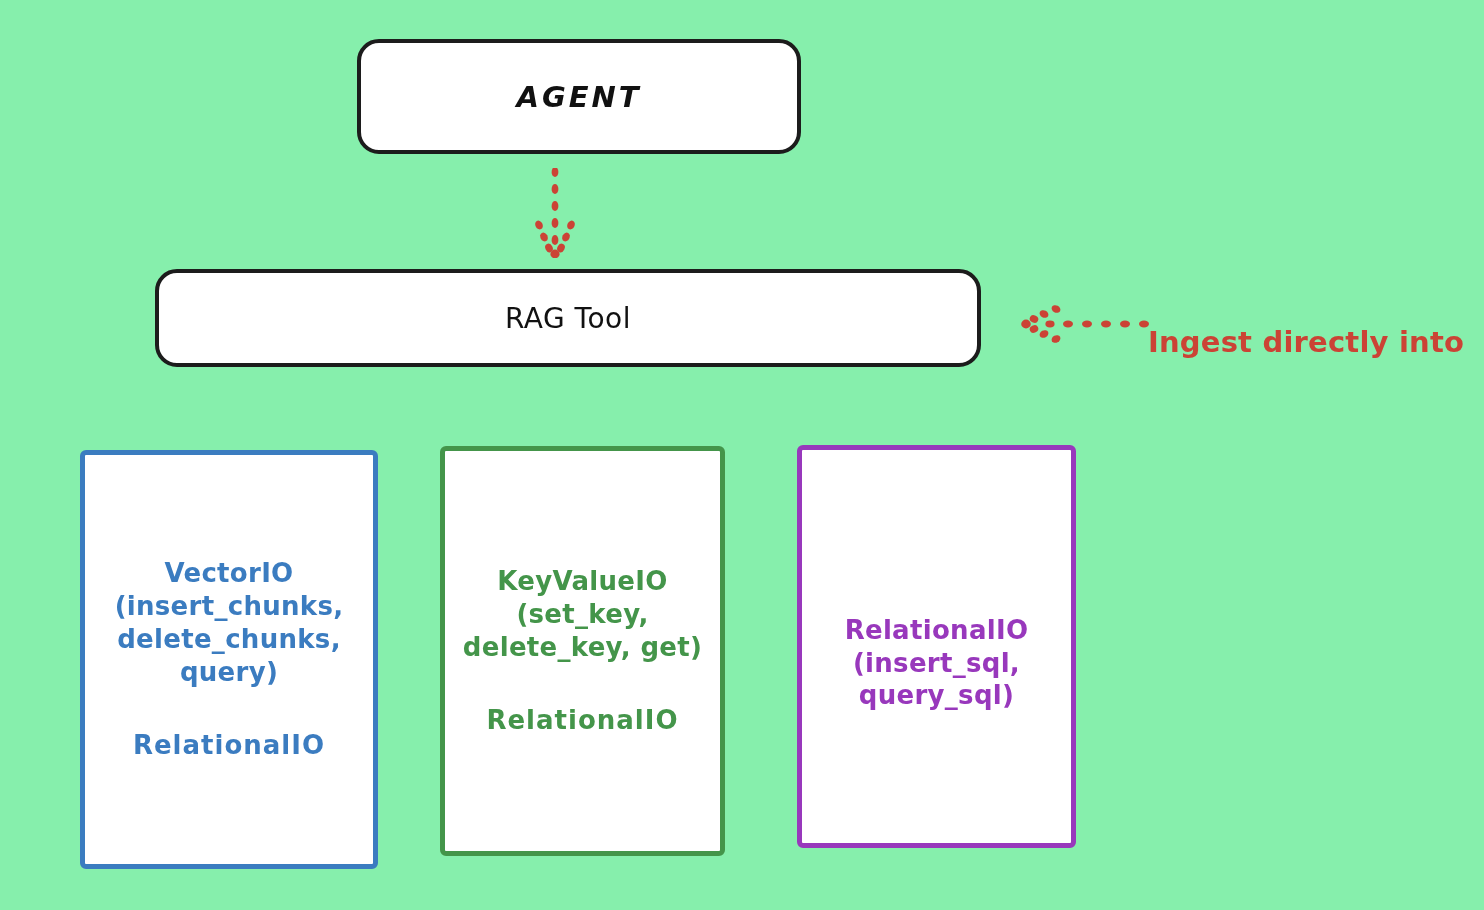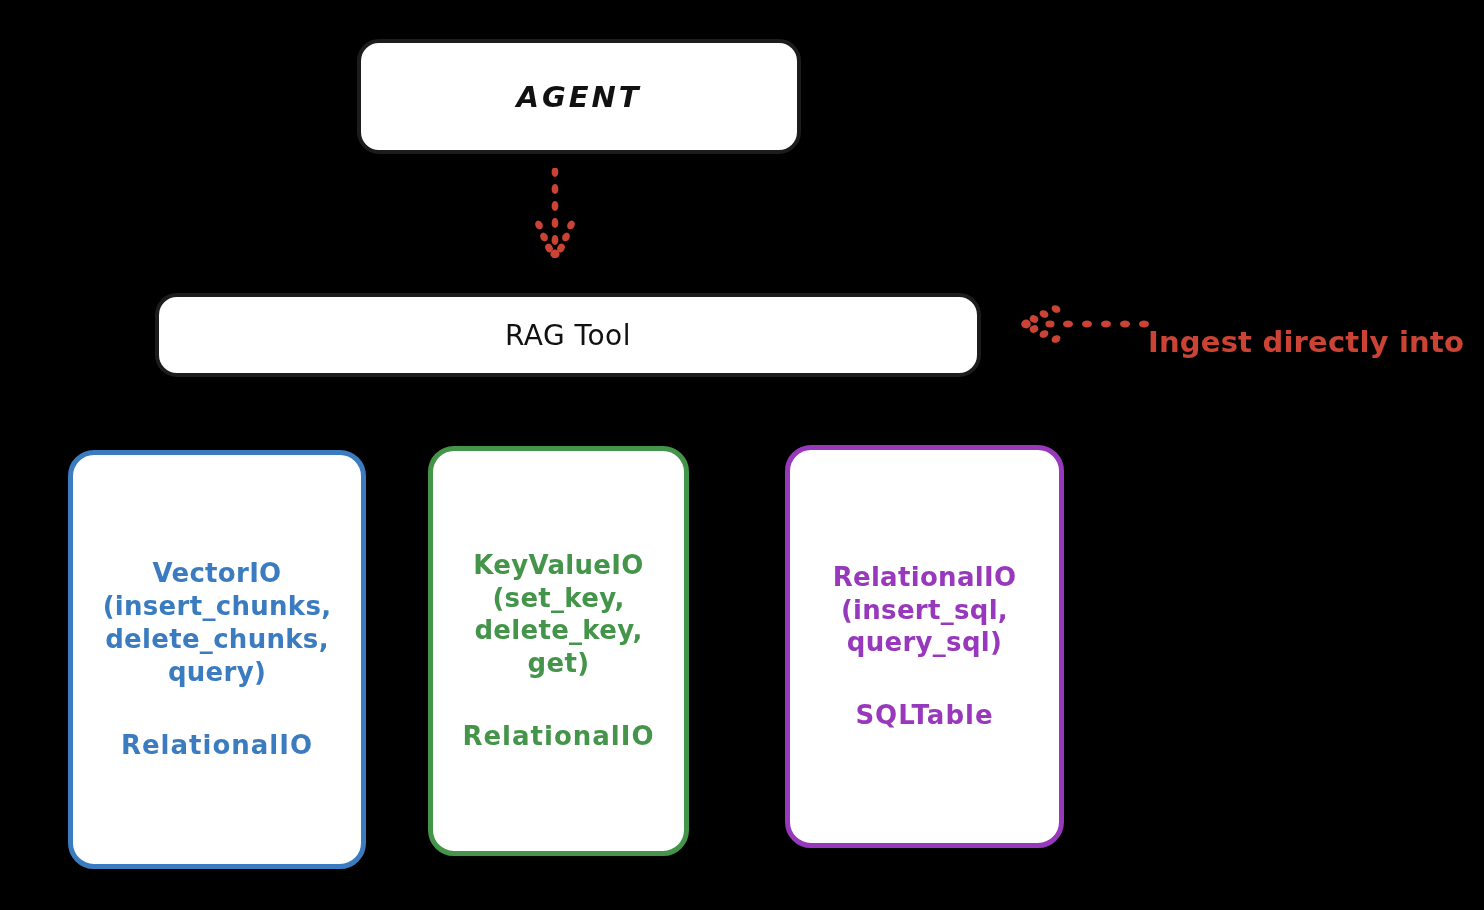--- a/index.html
+++ b/index.html
@@ -7,21 +7,21 @@
     padding: 0;
     background: #ffffff;
   }
   body {
     font-family: "DejaVu Sans", sans-serif;
   }
   #canvas {
     position: relative;
     width: 1484px;
     height: 910px;
-    background: #000000;
+    background: #86efac;
     overflow: hidden;
   }
   .node {
     position: absolute;
     box-sizing: border-box;
     background: #ffffff;
     display: flex;
     align-items: center;
     justify-content: center;
     text-align: center;
@@ -39,50 +39,51 @@
   }
 
   #agent-box { left: 357px; top: 39px; width: 444px; height: 115px; }
   #agent-box .node-label {
     font-size: 29px;
     font-style: italic;
     font-weight: 700;
     letter-spacing: 3px;
   }
 
-  #ragtool-box { left: 155px; top: 269px; width: 826px; height: 84px; margin-top: 24px; }
+  #ragtool-box { left: 155px; top: 269px; width: 826px; height: 98px; }
   #ragtool-box .node-label {
     font-size: 28px;
     font-weight: 500;
     letter-spacing: 0.5px;
   }
 
   
   .box-color {
     border-width: 5px;
     border-style: solid;
-    border-radius: 26px;
+    border-radius: 6px;
     align-items: center;
+    margin-left: 12px;
   }
   .provider-text {
     font-size: 26px;
     line-height: 1.26;
     font-weight: 600;
     letter-spacing: 0.3px;
     padding: 0 6px;
     white-space: pre-line;
   }
   .provider-index {
     display: block;
     margin-top: 1.55em;
     letter-spacing: 1px;
   }
 
   #vectorio-box { left: 68px; top: 450px; width: 298px; height: 419px; }
-  #keyvalueio-box { left: 428px; top: 446px; width: 261px; height: 410px; }
+  #keyvalueio-box { left: 428px; top: 446px; width: 285px; height: 410px; }
   #relationalio-box { left: 785px; top: 445px; width: 279px; height: 403px; }
   #arrow-vertical { position: absolute; left: 520px; top: 168px; width: 70px; height: 90px; }
   #arrow-horizontal { position: absolute; left: 1020px; top: 300px; width: 130px; height: 48px; }
 
   
   #ingest-annotation {
     position: absolute;
     left: 1148px;
     top: 282px;
     width: 330px;
@@ -169,17 +170,16 @@
 delete_key, get)</span>
       <span class="provider-index">RelationalIO</span>
     </div>
   </div>
 
   <div class="node box-color" id="relationalio-box" style="border-color:#9838bc;">
     <div class="provider-text" style="color:#9838bc;">
       <span>RelationalIO
 (insert_sql,
 query_sql)</span>
-      <span class="provider-index">SQLTable</span>
     </div>
   </div>
 
 </div>
 
 </body></html>

